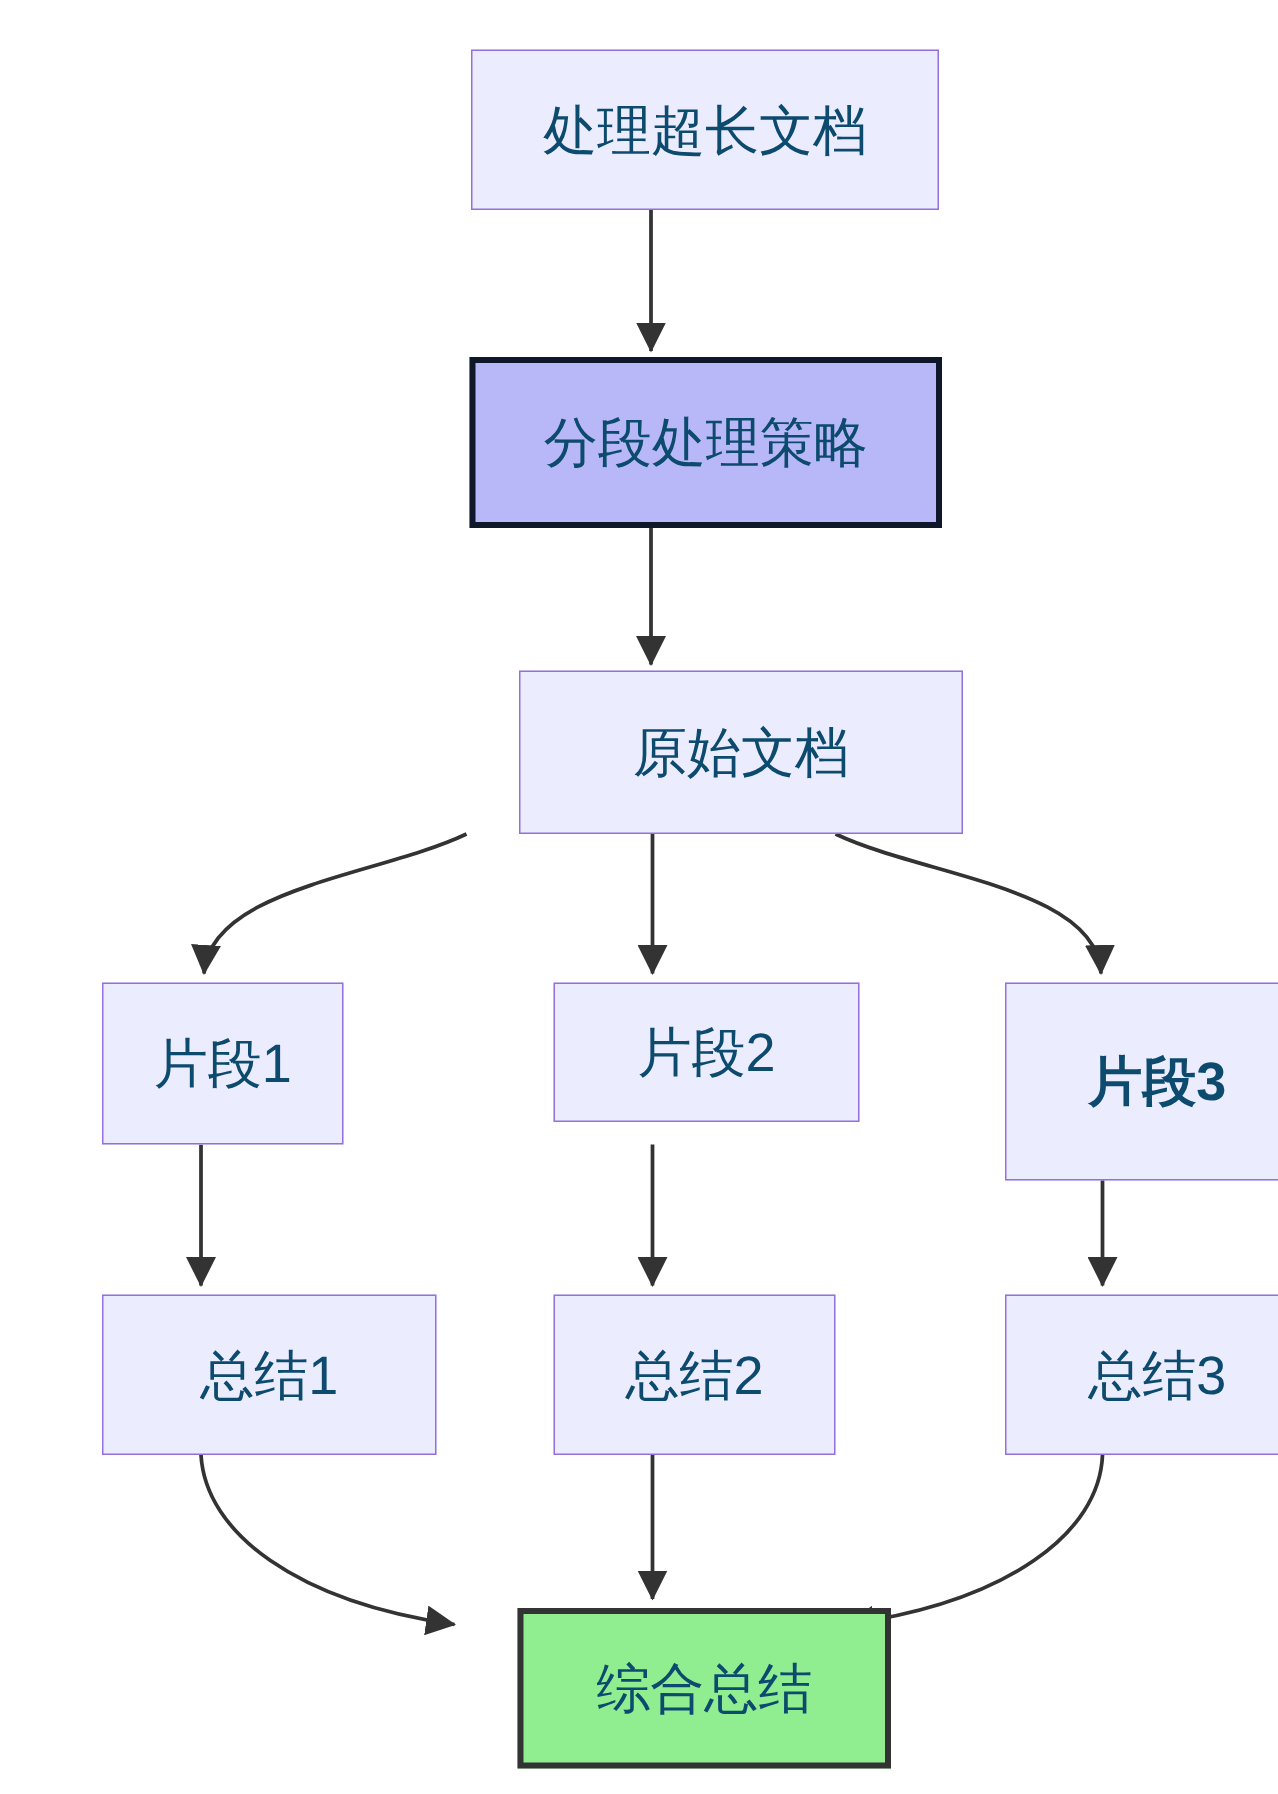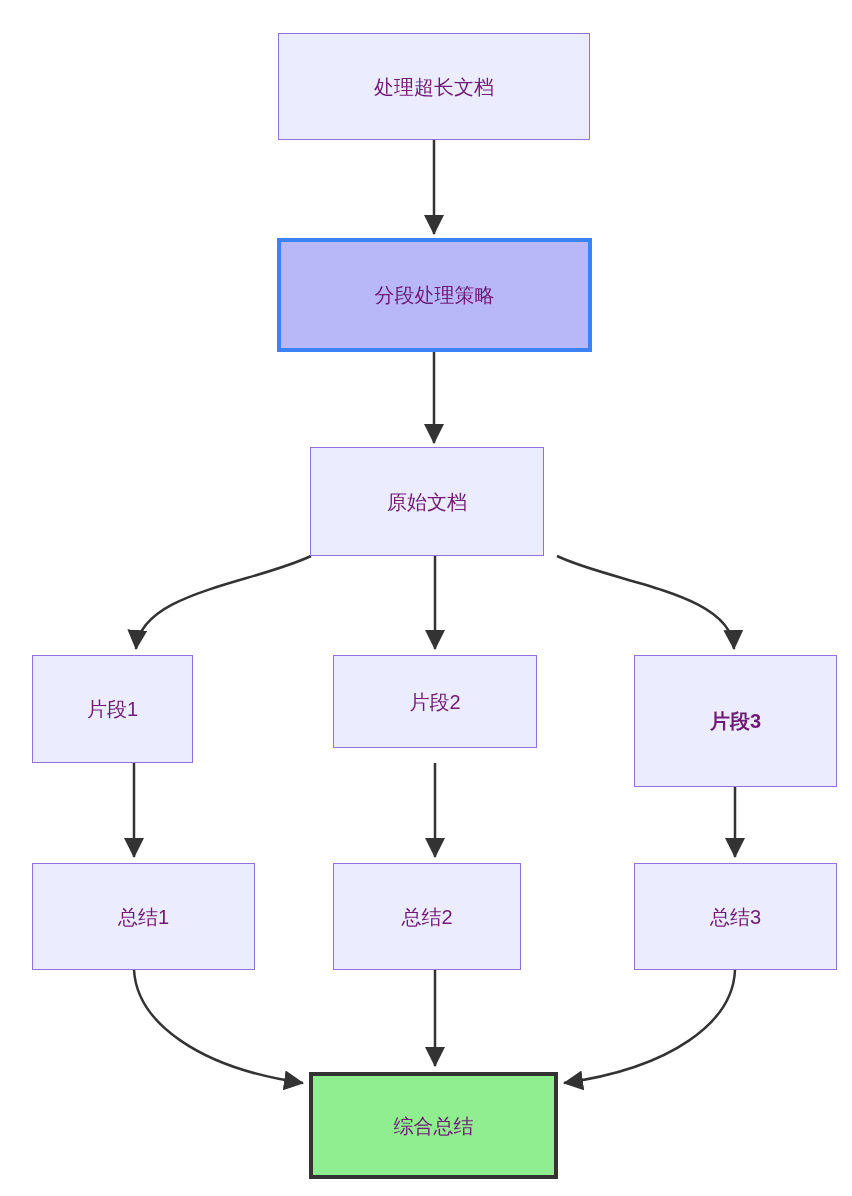--- a/index.html
+++ b/index.html
@@ -11,28 +11,29 @@
     overflow:hidden;
   }
   .edge-layer{position:absolute;left:0;top:0;width:852px;height:1196px;}
   .edge{stroke:#333333;stroke-width:2.5;fill:none;}
   .node{
     position:absolute;
     display:flex;align-items:center;justify-content:center;
     box-sizing:border-box;
     background:#ECECFF;
     border:1.5px solid #9370DB;
-    color:#701a75;
-    font-size:20px;
+    color:#0c4a6e;
+    font-size:36px;
     text-align:center;
     line-height:1.2;
+    margin-left:36px;
   }
   .node.highlight{
     background:#b8b8f8;
-    border:4px solid #3b82f6;
+    border:4px solid #0f172a;
   }
   .node.success{
     background:#90ee90;
     border:4px solid #333333;
   }
 </style>
 </head>
 <body>
 
 <div class="canvas">
@@ -57,21 +58,21 @@
   </svg>
 
   <div class="node" style="left:278px;top:33px;width:312px;height:107px;">
     <span>处理超长文档</span>
   </div>
 
   <div class="node highlight" style="left:277px;top:238px;width:315px;height:114px;">
     <span>分段处理策略</span>
   </div>
 
-  <div class="node" style="left:310px;top:447px;width:234px;height:109px;text-align:right;">
+  <div class="node" style="left:310px;top:447px;width:296px;height:109px;text-align:right;">
     <span>原始文档</span>
   </div>
 
   <div class="node" style="left:32px;top:655px;width:161px;height:108px;">
     <span>片段1</span>
   </div>
 
   <div class="node" style="left:333px;top:655px;width:204px;height:93px;">
     <span>片段2</span>
   </div>

